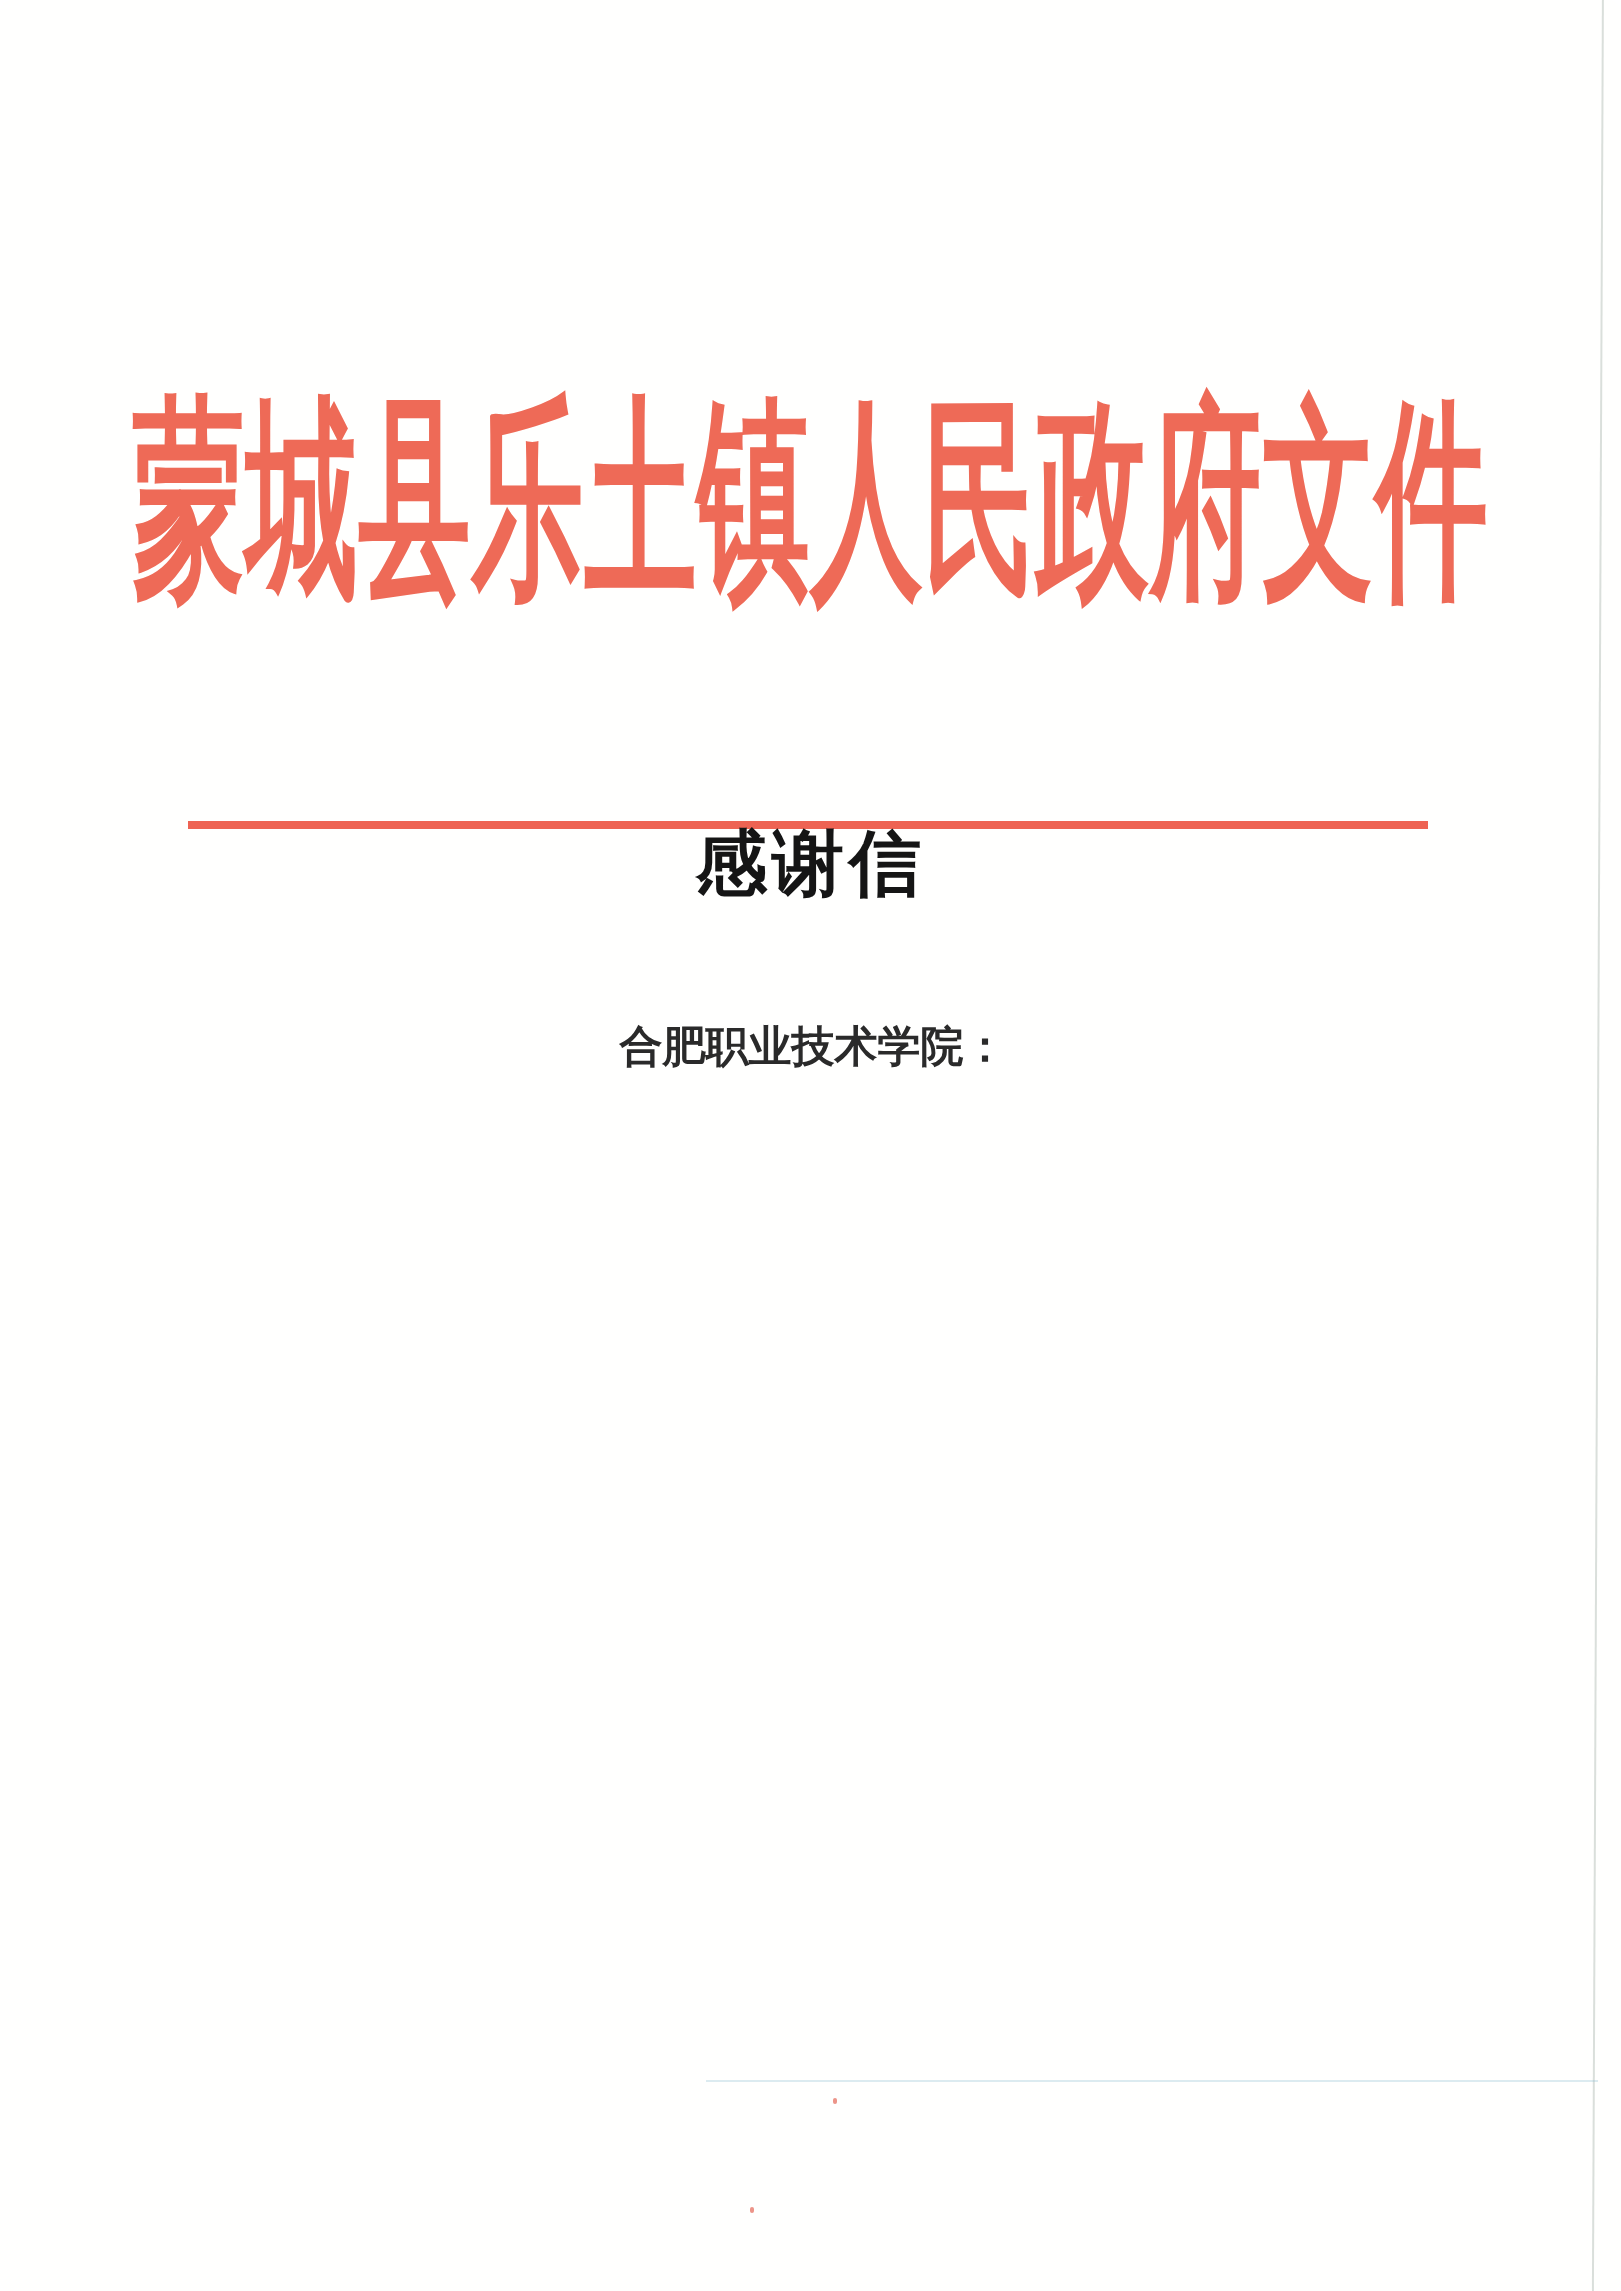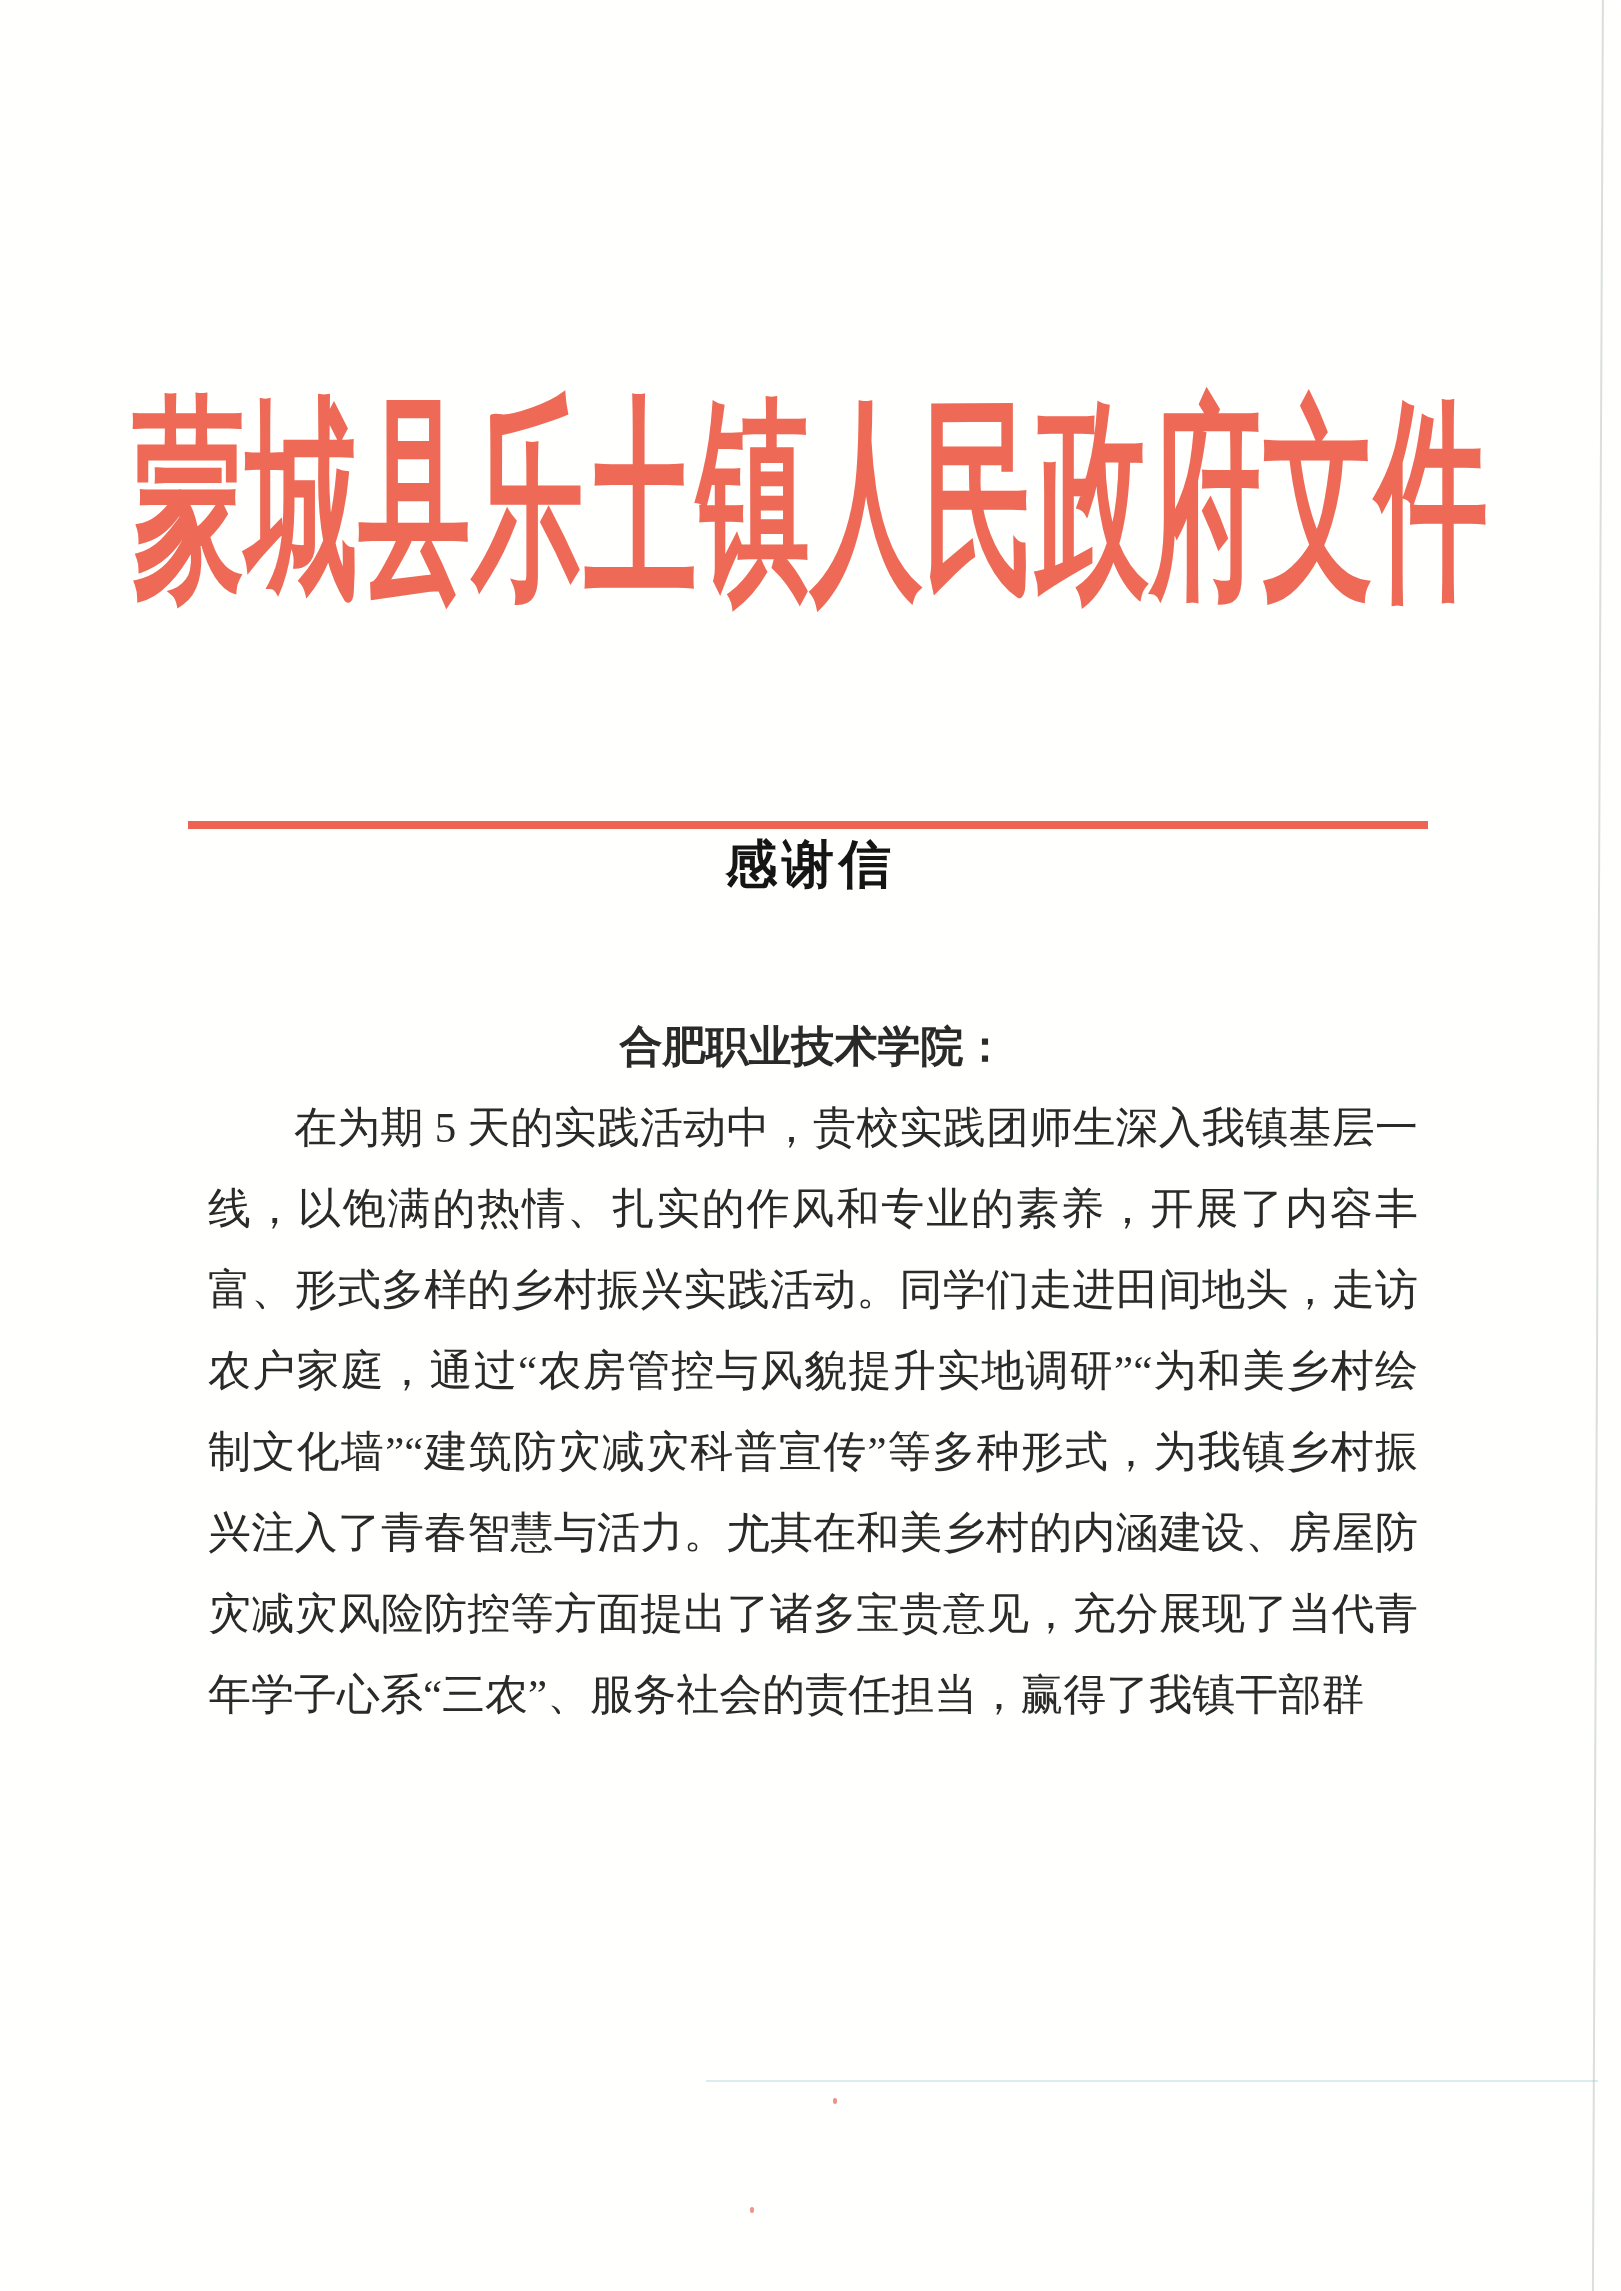--- a/index.html
+++ b/index.html
@@ -46,21 +46,21 @@
   }
 
   
   .letter-title {
     position: absolute;
     top: 829px;
     left: 0;
     width: 100%;
     margin: 0;
     text-align: center;
-    font-size: 52px;
+    font-size: 72px;
     line-height: 71px;
     font-weight: 700;
     letter-spacing: 4.9px;
     color: #151515;
     font-family: "Liberation Serif", serif;
   }
 
   
   .letter-body {
     position: absolute;
@@ -117,21 +117,20 @@
 <div class="page">
 
   <div class="red-header">蒙城县乐土镇人民政府文件</div>
 
   <div class="red-line"></div>
 
   <h1 class="letter-title">感谢信</h1>
 
   <div class="letter-body">
     <div class="salutation">合肥职业技术学院：</div>
-    <p class="para">在为期 5 天的实践活动中，贵校实践团师生深入我镇基层一线，以饱满的热情、扎实的作风和专业的素养，开展了内容丰富、形式多样的乡村振兴实践活动。同学们走进田间地头，走访农户家庭，通过“农房管控与风貌提升实地调研”“为和美乡村绘制文化墙”“建筑防灾减灾科普宣传”等多种形式，为我镇乡村振兴注入了青春智慧与活力。尤其在和美乡村的内涵建设、房屋防灾减灾风险防控等方面提出了诸多宝贵意见，充分展现了当代青年学子心系“三农”、服务社会的责任担当，赢得了我镇干部群</p>
   </div>
 
   <div class="scan-streak-vertical"></div>
   <div class="scan-streak-bottom"></div>
   <div class="scan-speck speck-1"></div>
   <div class="scan-speck speck-2"></div>
 
 </div>
 
 

